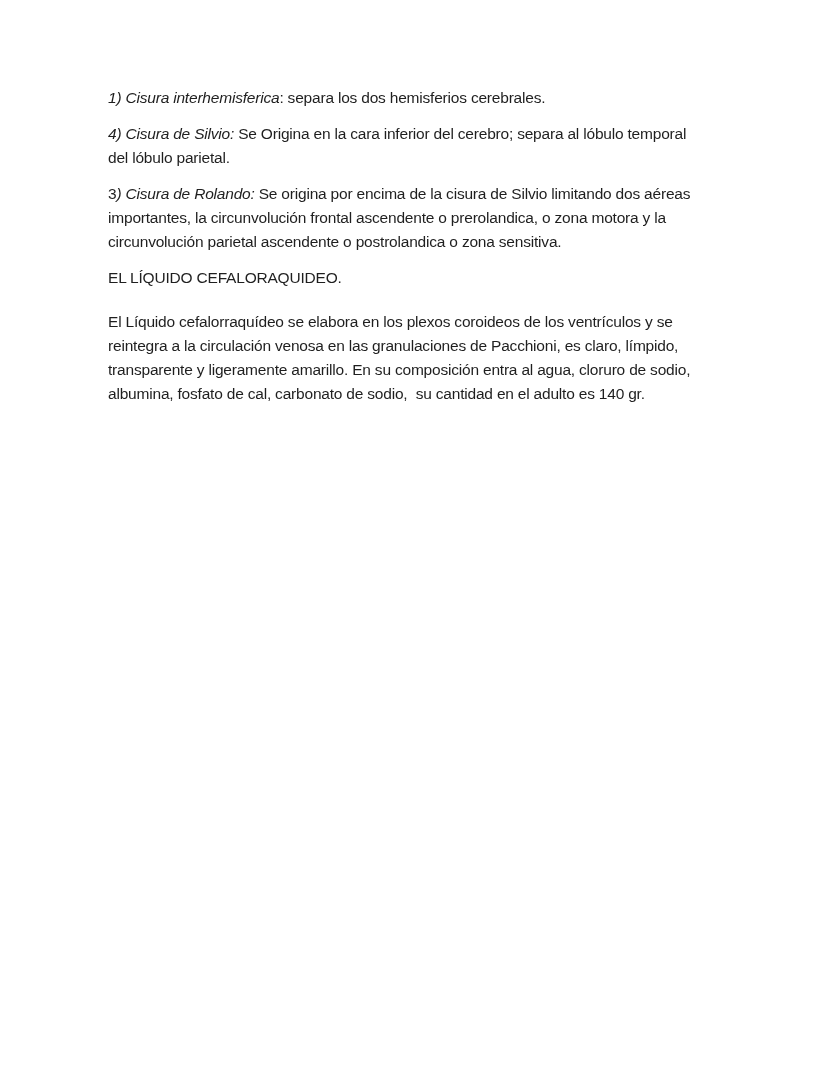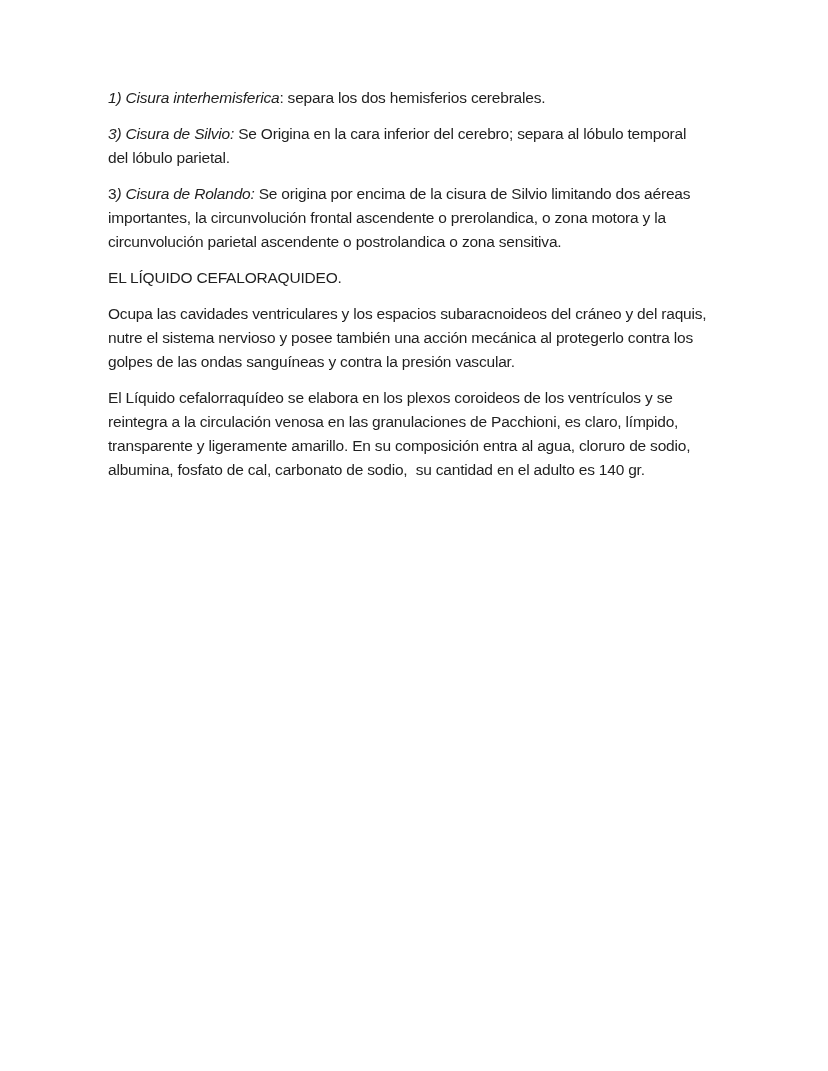--- a/index.html
+++ b/index.html
@@ -26,31 +26,30 @@
   }
   p.para {
     margin: 0 0 12px 0;
     font-size: 15.5px;
     line-height: 24px;
     letter-spacing: -0.2px;
     white-space: pre-wrap;
     text-align: left;
   }
   p.para.heading {
-    margin-bottom: 12px;
+    margin-bottom: 20px;
   }
   .run-regular { font-style: normal; font-weight: normal; }
   .run-italic  { font-style: italic;  font-weight: normal; }
   .run-bold    { font-style: normal; font-weight: normal; }
 </style>
 </head>
 <body style="color: rgb(31, 31, 31); background: rgb(255, 255, 255);">
 
 <div class="doc-page">
   <div class="doc-body">
       <p class="para"><span class="run run-italic">1) Cisura interhemisferica</span><span class="run run-regular">: separa los dos hemisferios cerebrales.</span></p>
-      <p class="para"><span class="run run-italic">3) Cisura de Silvio:</span><span class="run run-regular"> Se Origina en la cara inferior del cerebro; separa al lóbulo temporal del lóbulo parietal.</span></p>
+      <p class="para"><span class="run run-italic">4) Cisura de Silvio:</span><span class="run run-regular"> Se Origina en la cara inferior del cerebro; separa al lóbulo temporal del lóbulo parietal.</span></p>
       <p class="para"><span class="run run-regular">3</span><span class="run run-italic">) Cisura de Rolando:</span><span class="run run-regular"> Se origina por encima de la cisura de Silvio limitando dos aéreas importantes, </span><span class="run run-bold">la circunvolución frontal ascendente o prerolandica, o zona motora</span><span class="run run-regular"> y la </span><span class="run run-bold">circunvolución parietal ascendente o postrolandica o zona sensitiva</span><span class="run run-regular">.</span></p>
       <p class="para heading"><span class="run run-bold">EL LÍQUIDO CEFALORAQUIDEO.</span></p>
-      <p class="para"><span class="run run-regular">Ocupa las cavidades ventriculares y los espacios subaracnoideos del cráneo y del raquis, nutre el sistema nervioso y posee también una acción mecánica al protegerlo contra los golpes de las ondas sanguíneas y contra la presión vascular.</span></p>
       <p class="para"><span class="run run-bold">El Líquido cefalorraquídeo</span><span class="run run-regular"> se elabora en los plexos coroideos de los ventrículos y se reintegra a la circulación venosa en las granulaciones de Pacchioni, es claro, límpido, transparente y ligeramente amarillo. En su composición entra al agua, cloruro de sodio, albumina, fosfato de cal, carbonato de sodio,  su cantidad en el adulto es 140 gr.</span></p>
     </div>
 </div>
 
 </body></html>

